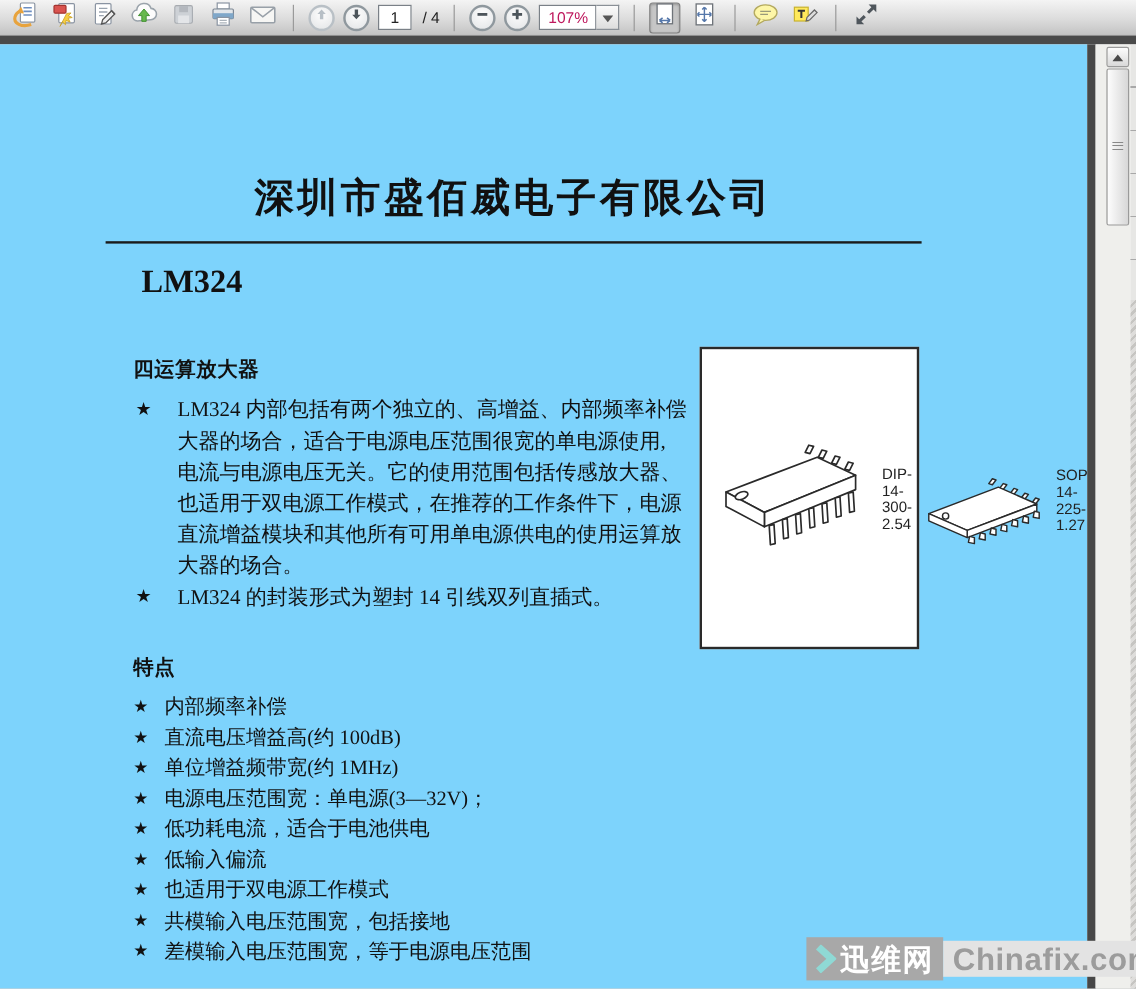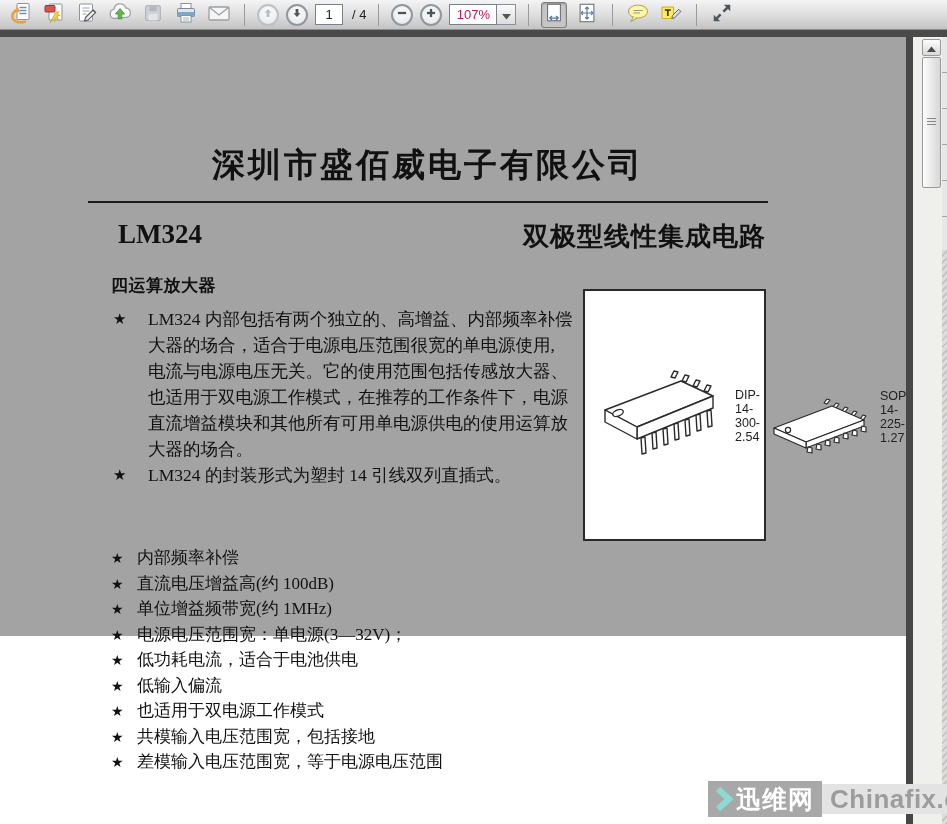--- a/index.html
+++ b/index.html
@@ -23,21 +23,21 @@
     font-size:13px;text-align:center;padding:0;color:#222;}
   .page-total{font-size:13px;color:#222;margin-left:2px;}
   .zoom-box{width:48px;height:21px;border:1px solid #7a8087;background:#fff;
     font-size:13px;color:#be185d;display:flex;align-items:center;justify-content:center;}
   .zoom-drop{width:19px;height:21px;border:1px solid #8a9097;border-left:none;
     background:linear-gradient(#fbfbfb,#dddddd);display:flex;align-items:center;justify-content:center;}
   .pressed{background:#c6c6c6;border:1px solid #7f7f7f;box-shadow:inset 0 1px 2px rgba(0,0,0,.25);}
 
   
   .top-strip{position:absolute;left:0;top:30px;width:947px;height:7px;background:#4a4a4a;}
-  .page{position:absolute;left:0;top:37px;width:906px;height:599px;background:#a3a3a3;
+  .page{position:absolute;left:0;top:37px;width:906px;height:787px;background:#7dd3fc;
     font-family:"Liberation Serif","DejaVu Serif",serif;color:#111;}
   .page-edge{position:absolute;left:906px;top:37px;width:7px;height:787px;background:#474747;}
   .scroll-col{position:absolute;left:913px;top:37px;width:29px;height:787px;background:#efefec;}
   .sb-btn{margin:2px 0 0 9px;width:19px;height:17px;border:1px solid #9a9a9a;border-radius:2px;
     background:linear-gradient(#fcfcfc,#d9d9d9);display:flex;align-items:center;justify-content:center;}
   .sb-thumb{margin:1px 0 0 9px;width:19px;height:131px;border:1px solid #9a9a9a;border-radius:2px;
     background:linear-gradient(90deg,#fdfdfd,#d7d7d7);position:relative;}
   .sb-grip{position:absolute;left:4px;top:60px;width:9px;height:8px;
     background:repeating-linear-gradient(#888 0 1px,transparent 1px 3px);}
   .sliver{position:absolute;left:942px;top:37px;width:5px;height:787px;}
@@ -47,39 +47,39 @@
   
   .company-title{position:absolute;left:88px;top:106px;width:680px;text-align:center;
     font-size:33px;font-weight:bold;letter-spacing:3px;white-space:nowrap;}
   .header-rule{position:absolute;left:88px;top:164px;width:680px;height:2px;background:#1b1b1b;}
   .subheader{position:absolute;left:88px;top:182px;width:680px;display:flex;
     justify-content:space-between;align-items:flex-start;}
   .part-number{font-size:27px;font-weight:bold;padding-left:30px;}
   .category-title{font-size:26px;font-weight:bold;letter-spacing:1px;padding-right:2px;}
 
   .sec-heading{font-size:17px;font-weight:bold;letter-spacing:.5px;}
-  .sec1{position:absolute;left:111px;top:237px;width:475px;}
+  .sec1{position:absolute;left:111px;top:259px;width:475px;}
   .bullet-block{position:relative;padding-left:37px;font-size:17.5px;line-height:26px;margin-top:9px;}
   .bullet-block .star{position:absolute;left:2px;top:0;font-size:15px;
     font-family:"DejaVu Sans",sans-serif;}
   .intro-line{white-space:nowrap;}
 
   .pkg-box{position:absolute;left:583px;top:252px;width:183px;height:252px;
     border:2px solid #2a2a2a;background:#fff;display:flex;flex-direction:row;align-items:center;}
   .pkg-label{font-family:"Liberation Sans","DejaVu Sans",sans-serif;font-size:12.5px;color:#222;}
 
   .features{position:absolute;left:111px;top:508px;width:480px;}
   .feat-row{position:relative;padding-left:26px;font-size:17px;line-height:25.5px;white-space:nowrap;}
   .feat-row .star{position:absolute;left:0;top:1px;font-size:14px;font-family:"DejaVu Sans",sans-serif;}
   .feat-sub{padding-left:136px;font-size:17px;line-height:25.5px;white-space:nowrap;}
   .features .sec-heading{margin-bottom:8px;}
 
   
   .watermark{position:absolute;left:672px;top:781px;right:0;height:36px;display:flex;z-index:50;
-    font-family:"Liberation Sans","DejaVu Sans",sans-serif;margin-left:36px;}
+    font-family:"Liberation Sans","DejaVu Sans",sans-serif;}
   .wm-dark{background:#a8a8a8;display:flex;align-items:center;gap:3px;padding:0 8px 0 7px;}
   .wm-site{color:#fff;font-weight:bold;font-size:25px;letter-spacing:1px;white-space:nowrap;}
   .wm-light{background:#e3e3e3;color:#9c9c9c;font-weight:bold;font-size:26px;
     display:flex;align-items:center;padding:0 4px 0 8px;flex:1;margin:3px 0;white-space:nowrap;
     letter-spacing:.5px;}
 </style>
 </head>
 <body>
 
 <div class="app">
@@ -265,21 +265,20 @@
 
   <div class="top-strip"></div>
 
   <div class="page">
 
     <div class="company-title">深圳市盛佰威电子有限公司</div>
     <div class="header-rule"></div>
 
     <div class="subheader">
       <span class="part-number">LM324</span>
-      <span class="category-title">双极型线性集成电路</span>
     </div>
 
     <div class="sec1">
       <div class="sec-heading">四运算放大器</div>
 
       <div class="bullet-block">
         <span class="star">★</span>
         <div class="intro-line">LM324 内部包括有两个独立的、高增益、内部频率补偿</div>
         <div class="intro-line">大器的场合，适合于电源电压范围很宽的单电源使用,</div>
         <div class="intro-line">电流与电源电压无关。它的使用范围包括传感放大器、</div>
@@ -336,20 +335,21 @@
             <path d="M84 39l-1 5 5 1 0-5z"></path>
             <path d="M93 36l-1 5 5 1 0-5z"></path>
             <path d="M102 32l-1 5 5 1 0-5z"></path>
           </g>
         </svg>
       </span>
       <span class="pkg-label" style="margin-top:4px;">SOP-14-225-1.27</span>
     </div>
 
     <div class="features">
+      <div class="sec-heading">特点</div>
 
       <div class="feat-row">
         <span class="star">★</span>
         <span>内部频率补偿</span>
       </div>
       <div class="feat-row">
         <span class="star">★</span>
         <span>直流电压增益高(约 100dB)</span>
       </div>
       <div class="feat-row">

